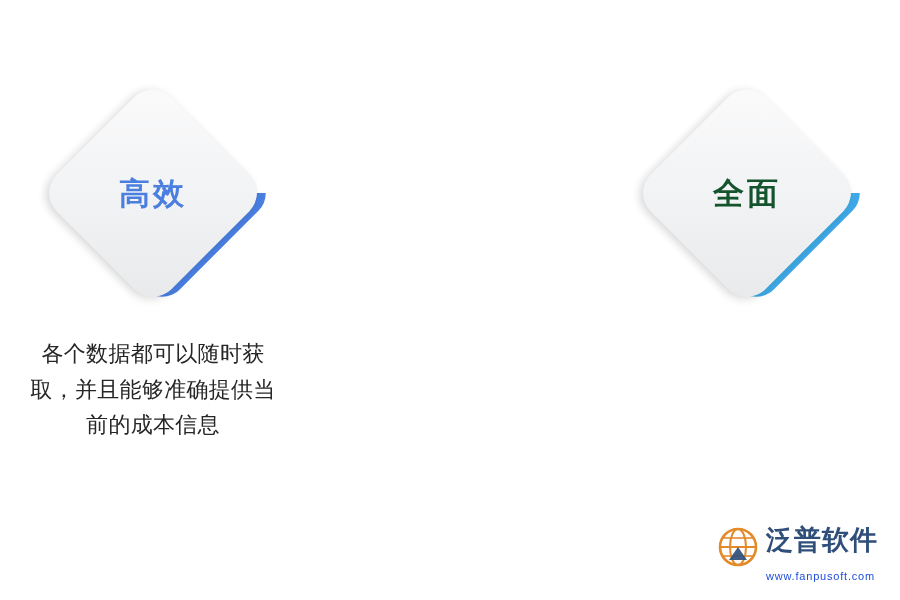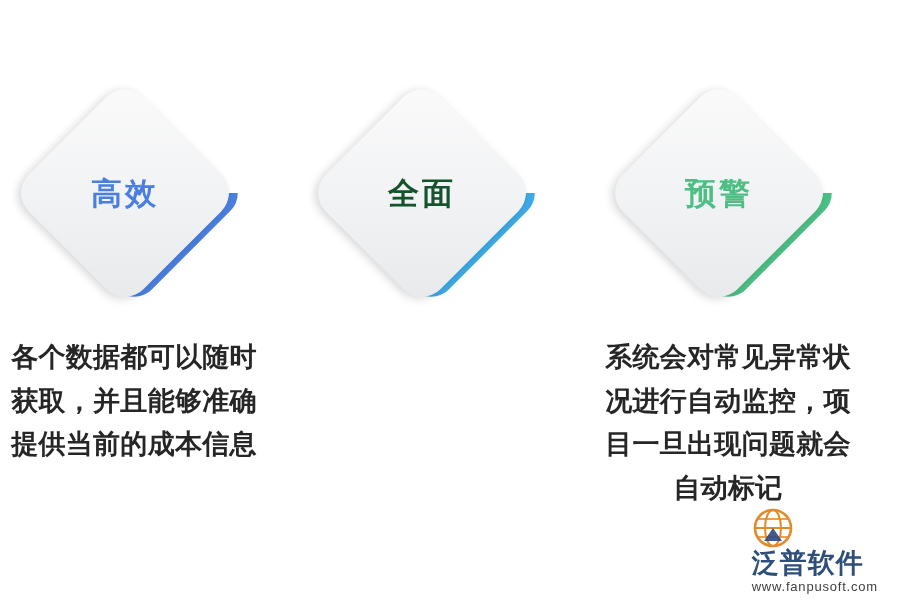--- a/index.html
+++ b/index.html
@@ -23,21 +23,21 @@
     height: 520px;
     display: flex;
     flex-direction: row;
     justify-content: space-between;
     padding: 0 10px;
   }
   .col {
     width: 286px;
     display: flex;
     flex-direction: column;
-    align-items: flex-start;
+    align-items: center;
   }
 
   
   .diamond-wrap {
     position: relative;
     width: 230px;
     height: 230px;
     margin-top: 78px;
     display: flex;
     align-items: center;
@@ -91,35 +91,33 @@
     font-size: 31px;
     font-weight: bold;
     letter-spacing: 3px;
     line-height: 1;
   }
 
   .caption {
     width: 248px;
     margin-top: 28px;
     text-align: center;
-    font-size: 27px;
+    font-size: 22px;
     line-height: 1.62;
     color: #262626;
     letter-spacing: 0.3px;
-    font-weight: bold;
   }
 
   
   .logo {
     position: absolute;
     right: 22px;
-    bottom: 6px;
+    bottom: 18px;
     display: flex;
     align-items: flex-start;
-    flex-direction: column;
   }
   .logo-mark {
     width: 42px;
     height: 42px;
     margin-right: 7px;
     position: relative;
     flex: none;
   }
   .logo-text-wrap {
     display: flex;
@@ -127,24 +125,24 @@
     justify-content: center;
   }
   .logo-name {
     font-size: 27px;
     font-weight: bold;
     color: #2f4f7a;
     letter-spacing: 1px;
     line-height: 1.05;
   }
   .logo-url {
-    font-size: 13px;
-    color: #404040;
+    font-size: 11px;
+    color: #1d4ed8;
     letter-spacing: 0.8px;
-    margin-top: 2px;
+    margin-top: 16px;
   }
 </style>
 </head>
 <body>
 
 <div class="page">
 
   <div class="columns">
 
     <div class="col">
@@ -159,29 +157,20 @@
 
     <div class="col">
       <div class="diamond-wrap">
         <div class="diamond-shadow"></div>
         <div class="diamond-accent" style="border-right-color:#3ea9e6;border-bottom-color:#3ea9e6;"></div>
         <div class="diamond-face"></div>
         <div class="diamond-label" style="color:#14532d;">全面</div>
       </div>
     </div>
 
-    <div class="col">
-      <div class="diamond-wrap">
-        <div class="diamond-shadow"></div>
-        <div class="diamond-accent" style="border-right-color:#4cbf84;border-bottom-color:#4cbf84;"></div>
-        <div class="diamond-face"></div>
-        <div class="diamond-label" style="color:#4cbf84;">预警</div>
-      </div>
-      <div class="caption">系统会对常见异常状况进行自动监控，项目一旦出现问题就会自动标记</div>
-    </div>
 
   </div>
 
   <div class="logo">
     <div class="logo-mark">
       <svg width="42" height="42" viewBox="0 0 42 42" xmlns="http://www.w3.org/2000/svg">
         <circle cx="21" cy="21" r="18" fill="none" stroke="#e38a2a" stroke-width="2.6"></circle>
         <ellipse cx="21" cy="21" rx="8" ry="18" fill="none" stroke="#e38a2a" stroke-width="2"></ellipse>
         <line x1="3" y1="21" x2="39" y2="21" stroke="#e38a2a" stroke-width="2"></line>
         <line x1="5.5" y1="12" x2="36.5" y2="12" stroke="#e38a2a" stroke-width="1.6"></line>

